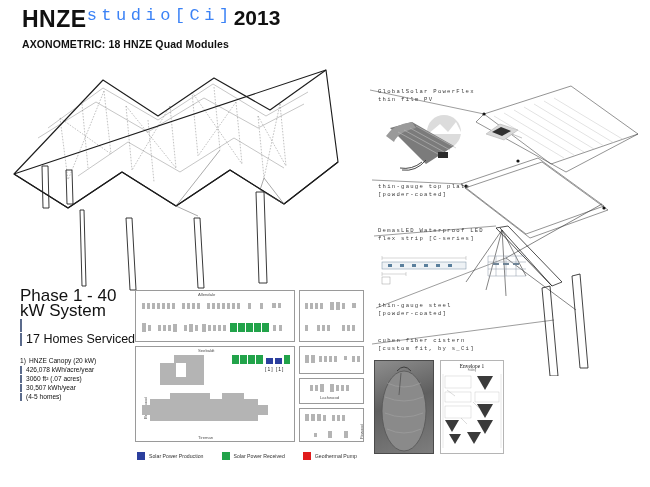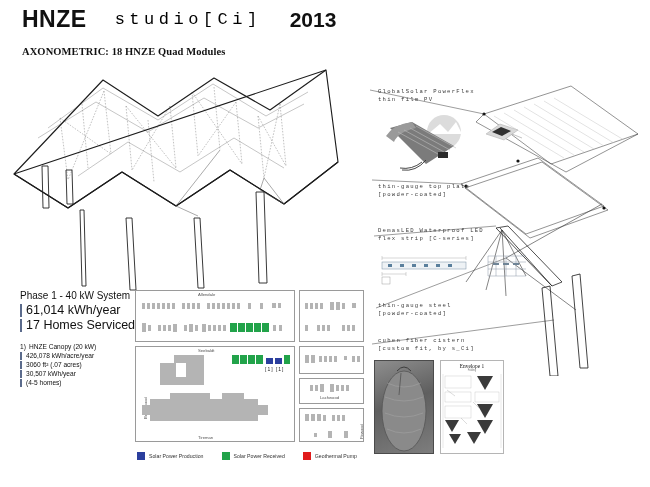--- a/index.html
+++ b/index.html
@@ -2,39 +2,39 @@
 <html><head>
 <meta charset="utf-8">
 <style>
   html,body{margin:0;padding:0;background:#fff;}
   body{width:650px;height:487px;position:relative;overflow:hidden;
        font-family:"Liberation Sans",sans-serif;color:#111;}
   .abs{position:absolute;}
 
   
   #header{left:22px;top:6px;}
-  #hdr-line{display:flex;align-items:center;gap:28px;}
+  #hdr-line{display:flex;align-items:flex-start;gap:0;}
   #hdr-hnze{font-size:23px;font-weight:bold;letter-spacing:.5px;}
-  #hdr-studio{font-size:17px;letter-spacing:4.5px;font-family:"Liberation Mono",monospace;color:#000000;}
+  #hdr-studio{font-size:17px;letter-spacing:4.5px;font-family:"Liberation Mono",monospace;color:#3b82f6;}
   #hdr-year{font-size:21px;font-weight:bold;letter-spacing:0px;}
-  #hdr-sub{font-size:10.5px;font-weight:bold;margin-top:13px;letter-spacing:.1px;font-family:Liberation Serif, serif;}
+  #hdr-sub{font-size:10.5px;font-weight:bold;margin-top:5px;letter-spacing:.1px;}
 
   #right-title{left:372px;top:38px;font-size:10.5px;font-weight:bold;line-height:14px;}
 
   
   #canopy{left:8px;top:58px;}
 
   
   #exploded{left:366px;top:76px;}
   .anno{position:absolute;font-family:"Liberation Mono",monospace;
         font-size:5.6px;letter-spacing:1.25px;color:#3a3a3a;line-height:8.2px;white-space:pre;}
 
   
   #phase{left:20px;top:288px;width:125px;}
-  #phase-title{font-size:10px;line-height:15px;}
+  #phase-title{font-size:17px;line-height:15px;}
   .tickline{display:flex;align-items:flex-start;gap:4px;}
   .tick{width:2px;background:#5b6b8c;flex:0 0 2px;border-radius:0;}
   .big .tick{height:13px;margin-top:1px;}
   .big span{font-size:12.5px;line-height:15px;}
   .sm{margin-top:0px;}
   .sm .tick{height:8px;margin-top:1px;}
   .sm span{font-size:6.6px;line-height:9px;}
   #phase-note{margin-top:9px;}
   #phase-note .hdr{font-size:6.6px;line-height:9px;display:flex;gap:3px;}
 
@@ -221,21 +221,20 @@
         <rect x="21" y="11" width="6" height="2"></rect>
     <rect x="31" y="11" width="6" height="2"></rect>
   </g>
 </svg>
 </div>
 
 <div class="abs" id="phase">
   <div id="phase-title">Phase 1 - 40 kW System</div>
   <div class="tickline big">
     <div class="tick"></div>
-    <span>61,014 kWh/year</span>
   </div>
   <div class="tickline big">
     <div class="tick"></div>
     <span>17 Homes Serviced</span>
   </div>
 
   <div id="phase-note">
     <div class="hdr">
       <span>1)</span>
       <span>HNZE Canopy (20 kW)</span>

